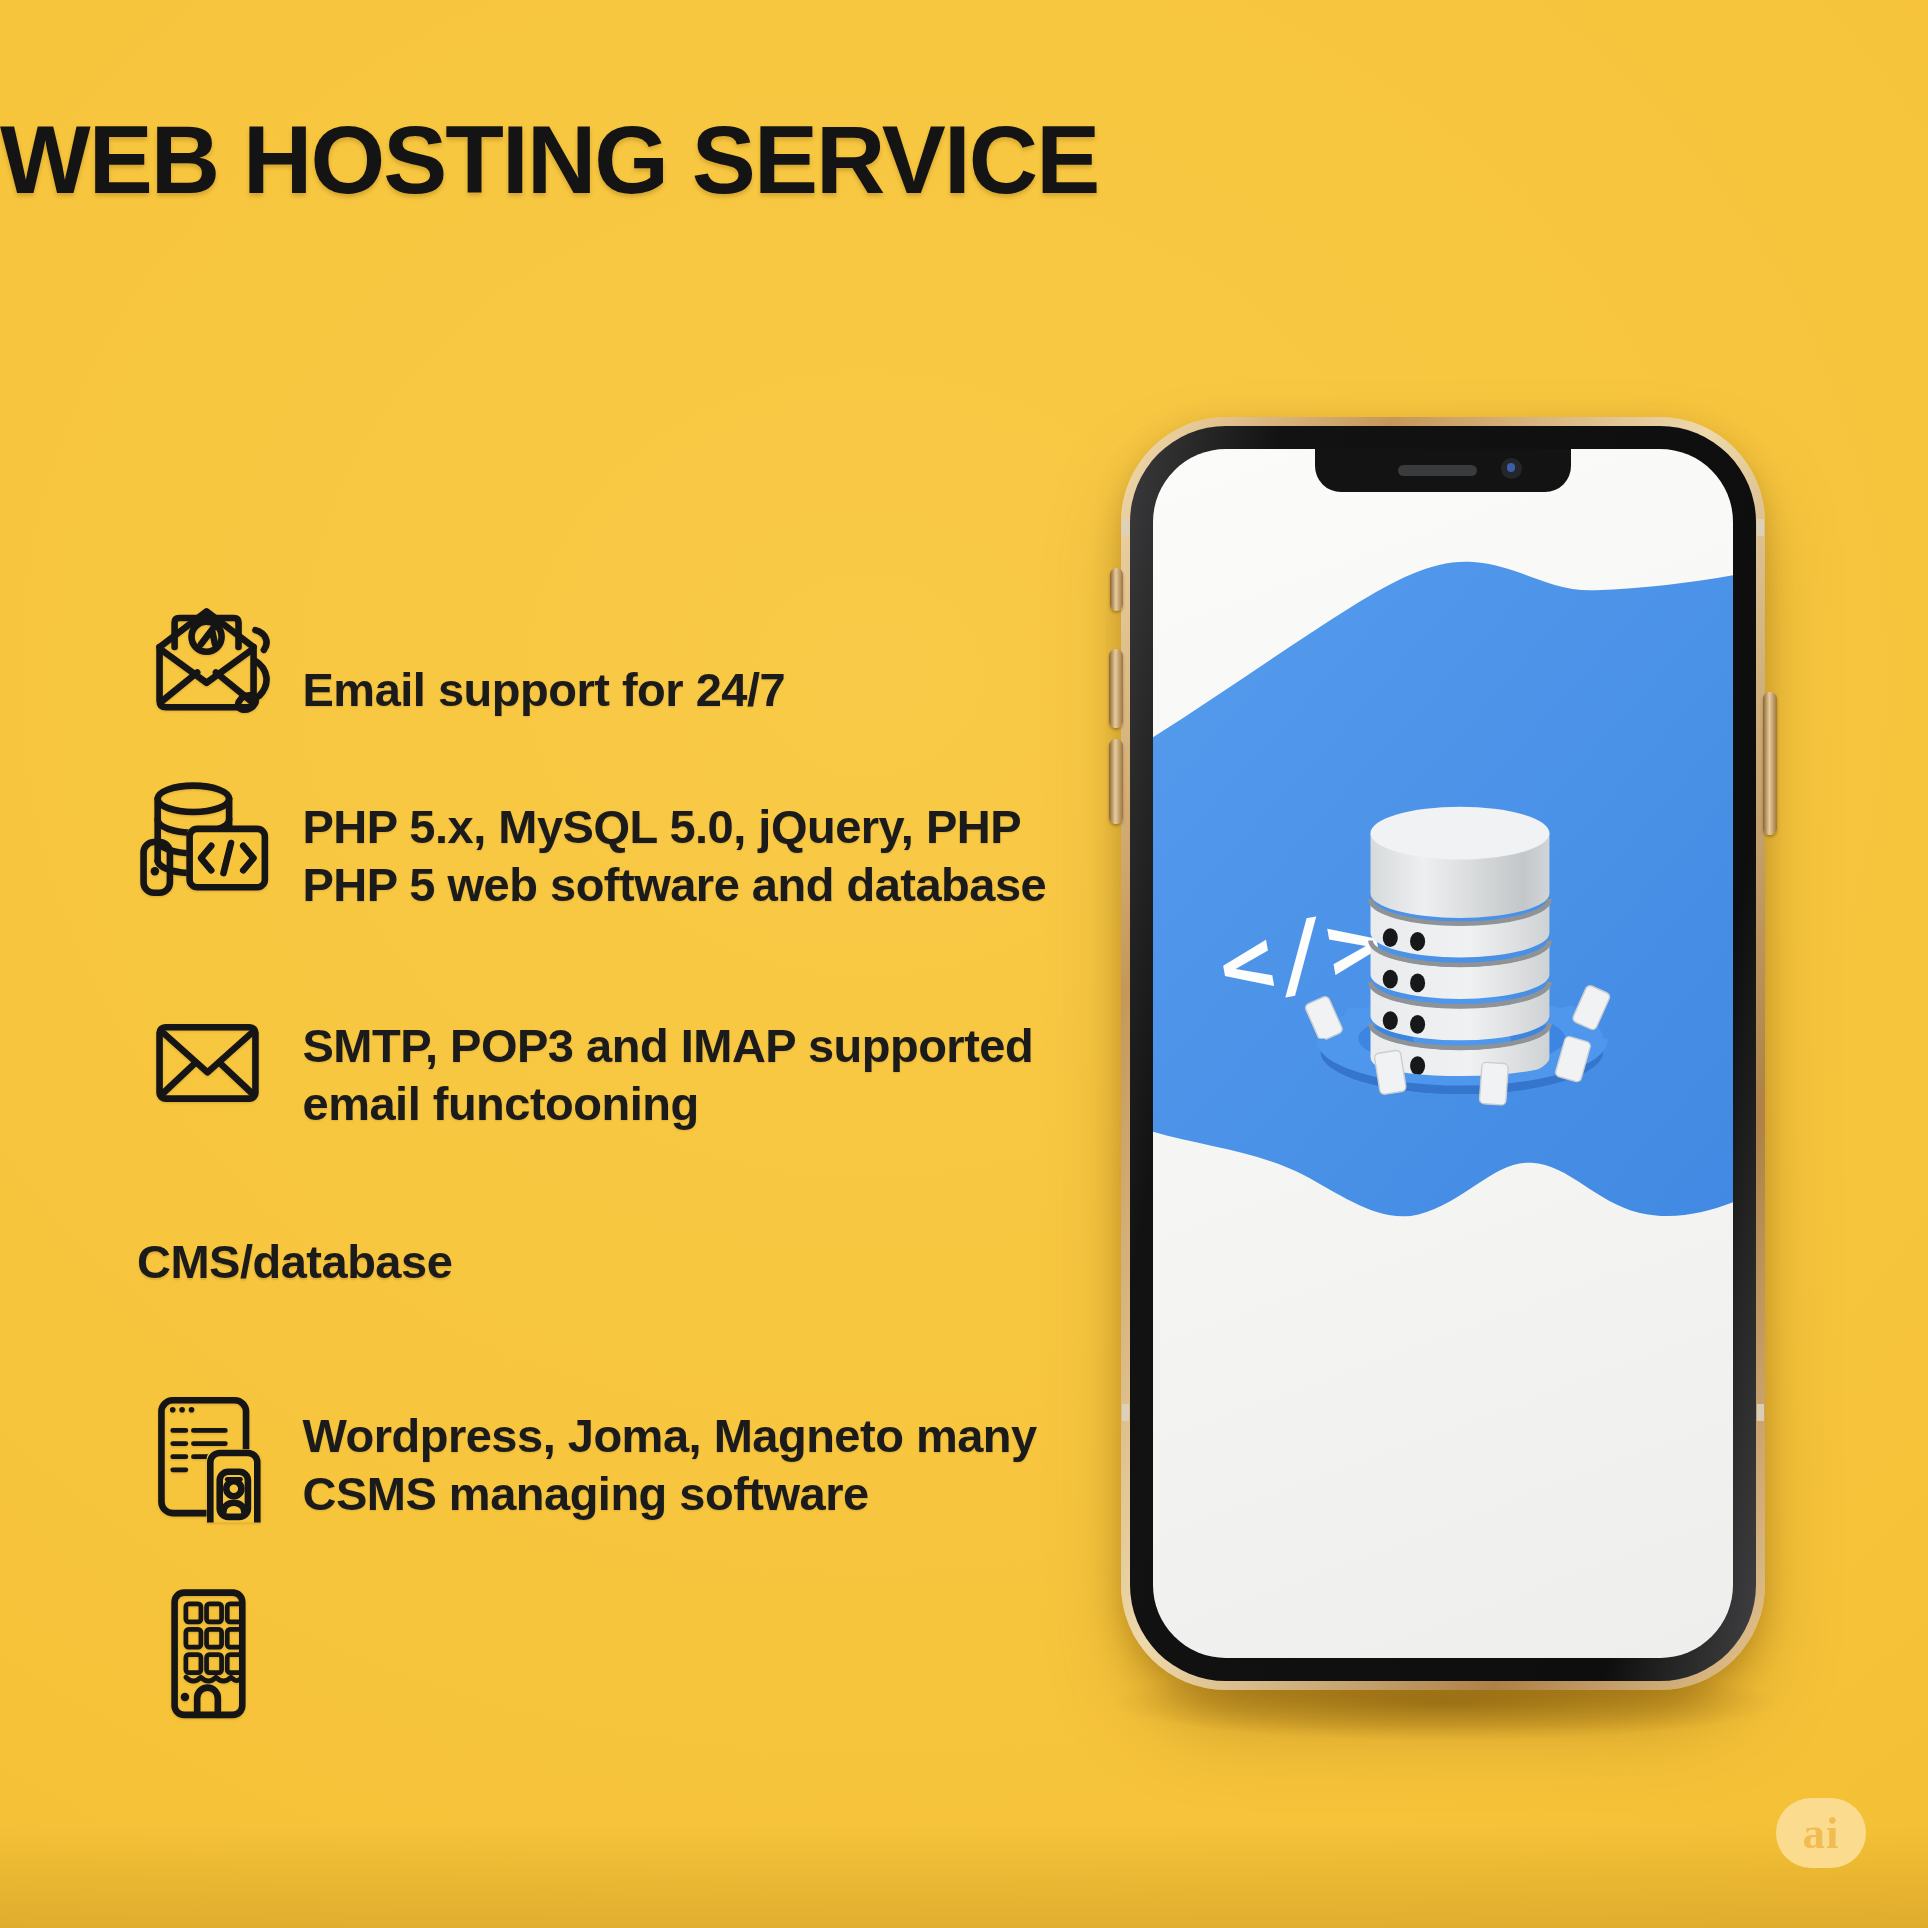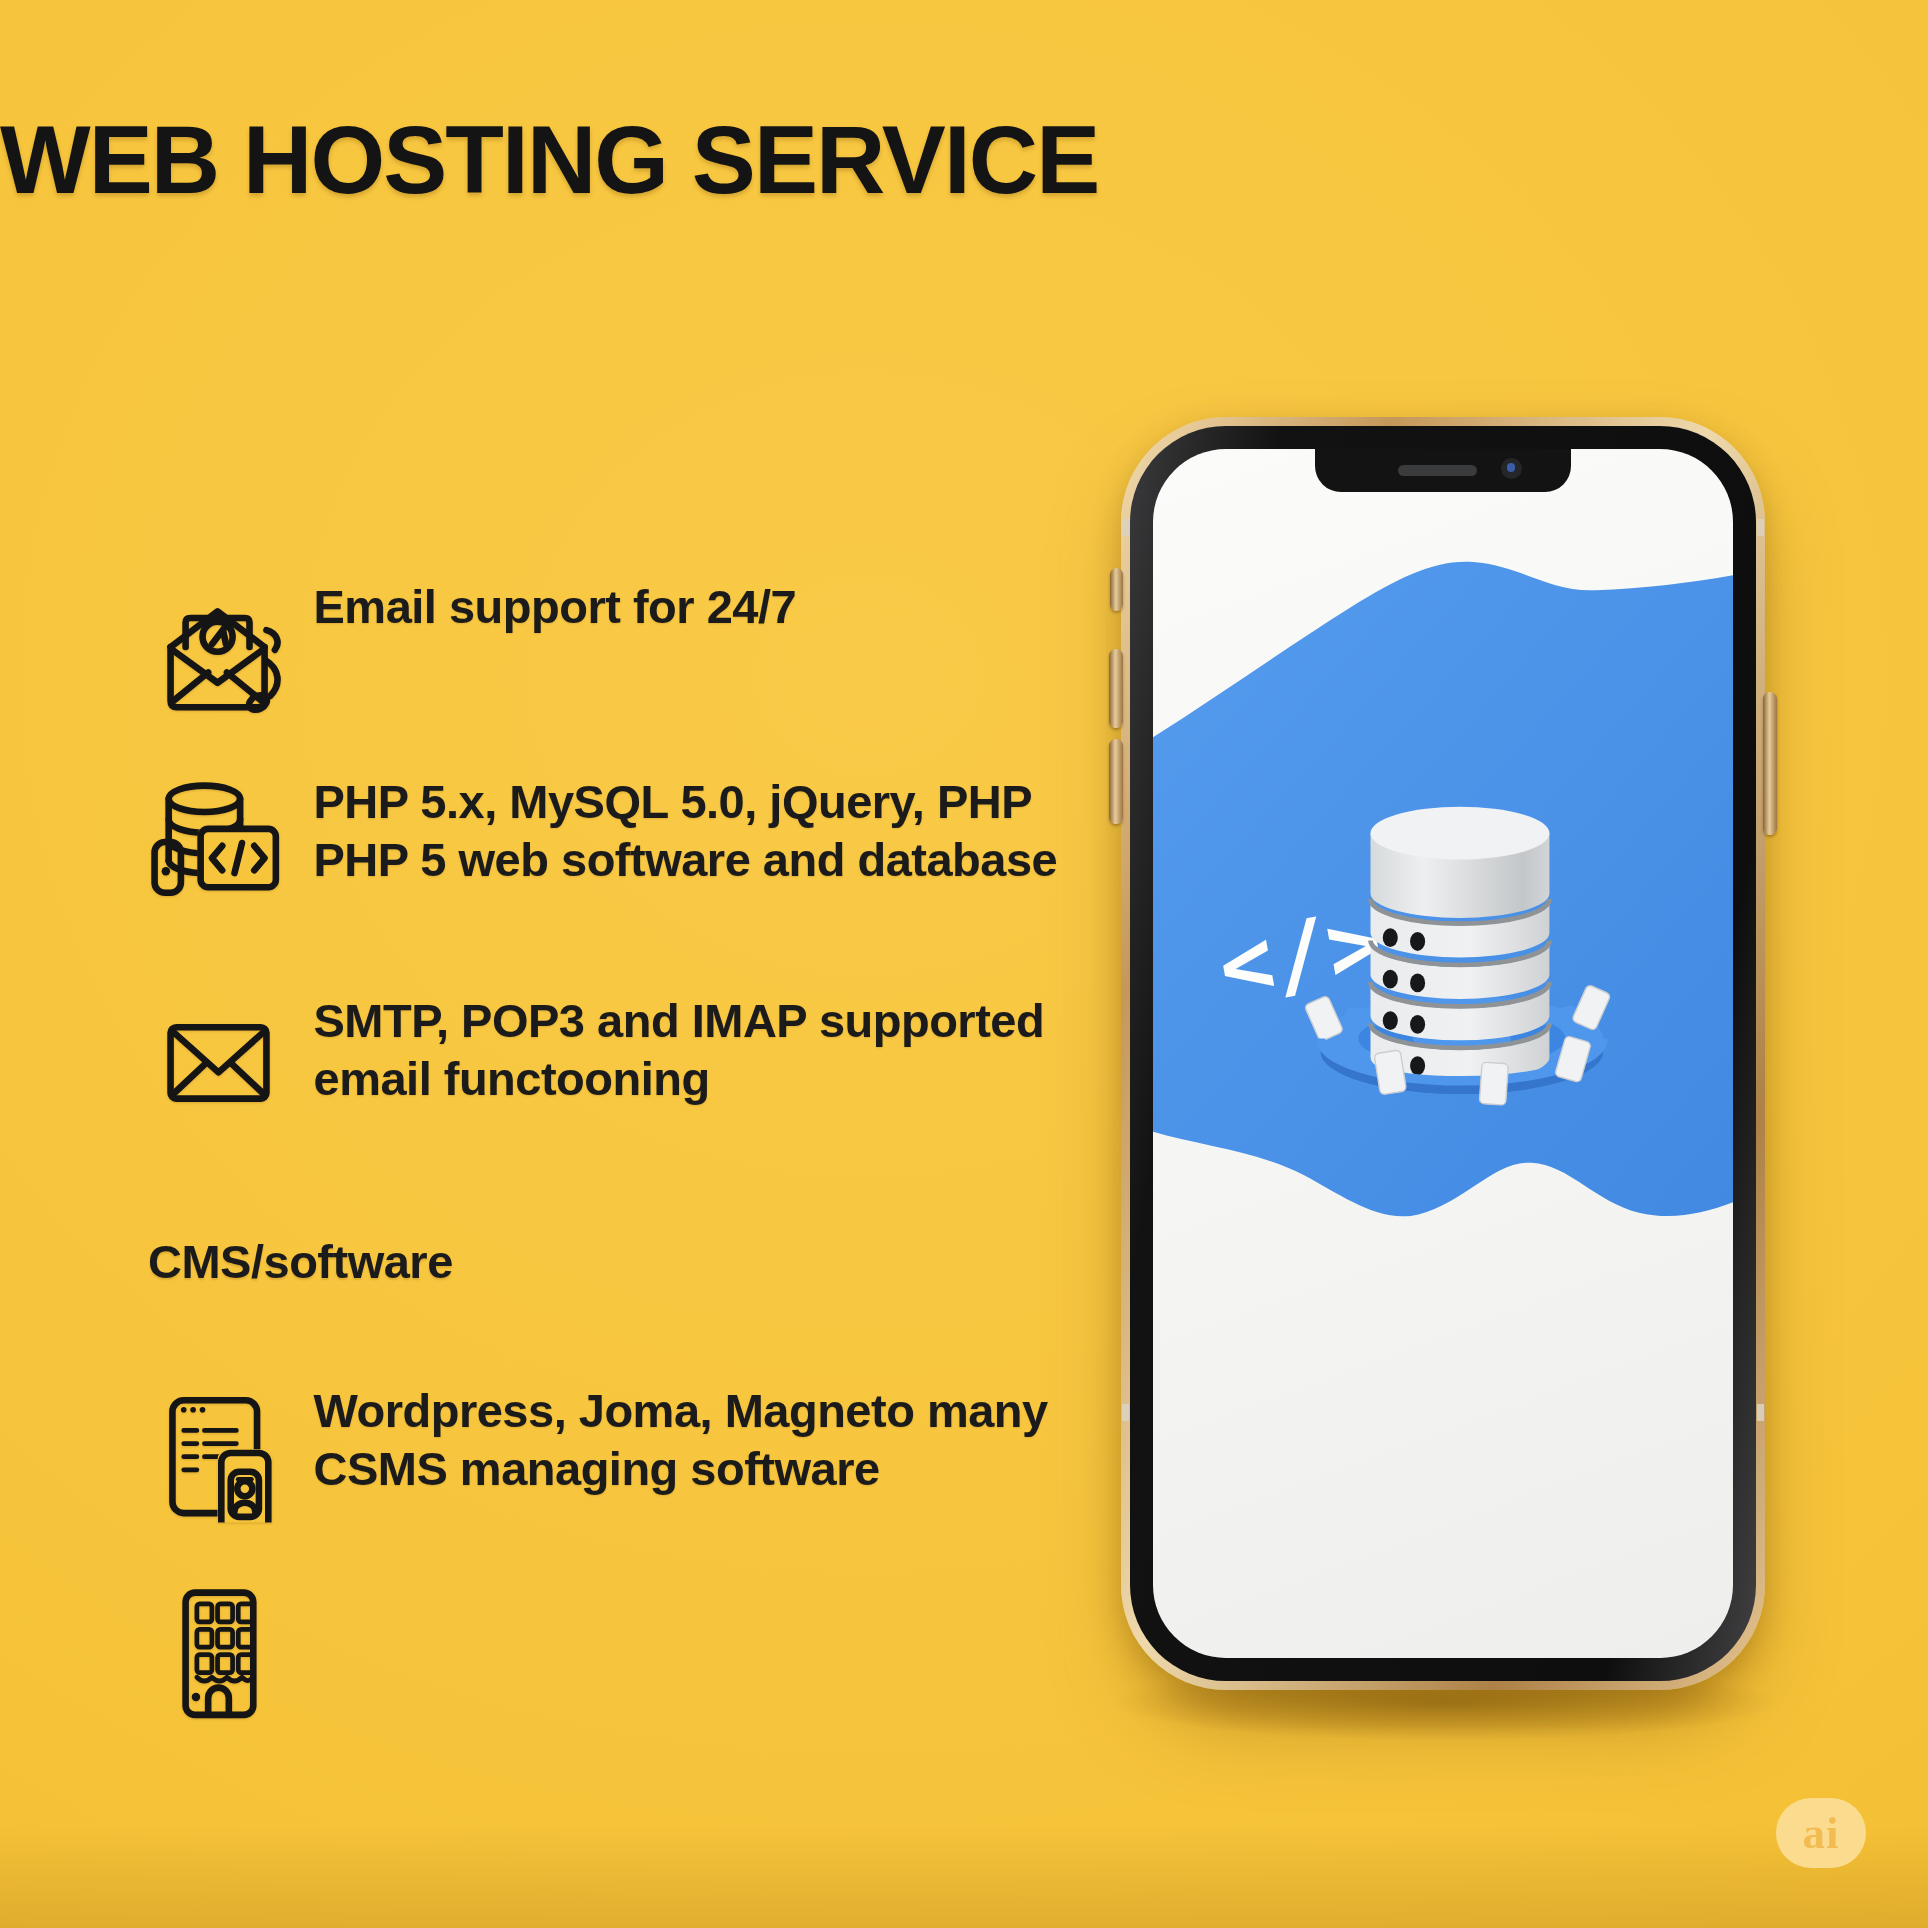--- a/index.html
+++ b/index.html
@@ -6,21 +6,21 @@
   .canvas{
     position:relative;width:1928px;height:1928px;overflow:hidden;
     background:radial-gradient(130% 115% at 45% 35%, #F9CA47 0%, #F7C53C 45%, #F2BD31 82%, #EAB22A 100%);
     font-family:"Liberation Sans", sans-serif;color:#1a1a1a;
   }
   .title{
     position:absolute;top:105px;left:0;right:0;margin:0;text-align:left;
     font-size:96px;font-weight:700;letter-spacing:-1.9px;color:#141414;
     text-shadow:0 2.8px 4.7px rgba(120,75,0,.28);
   }
-  .feature{position:absolute;left:148px;display:flex;align-items:flex-start;gap:24.5px;transform:translateY(-50%);}
+  .feature{position:absolute;left:137px;display:flex;align-items:flex-end;gap:24.5px;transform:translateY(-50%);}
   .feature .icon{width:141px;height:141px;flex:0 0 141px;}
   .feature .icon svg{width:141px;height:141px;display:block;filter:drop-shadow(0 1.9px 0.9px rgba(120,70,0,.25));}
   .label{
     font-size:47px;line-height:58px;font-weight:700;letter-spacing:-0.5px;
     white-space:pre-line;color:#1b1b1b;text-shadow:0 1.9px 1.9px rgba(120,70,0,.2);
   }
   .ln{stroke:#151515;stroke-width:7;fill:none;stroke-linecap:round;stroke-linejoin:round;}
   .ln-thin{stroke:#151515;stroke-width:5;fill:none;stroke-linecap:round;stroke-linejoin:round;}
   .fillb{fill:#151515;stroke:none;}
   .mask{fill:#F7C53C;}
@@ -122,21 +122,21 @@
           <rect class="ln" x="24" y="38" width="102" height="76" rx="6"></rect>
           <path class="ln" d="M28,44 L75,86 L122,44"></path>
           <path class="ln" d="M28,108 L62,76 M122,108 L88,76"></path>
         </svg>
       </span>
       <div class="label">SMTP, POP3 and IMAP supported
 email functooning</div>
     </div>
 
     <div class="feature" style="top:1262px">
-      <div class="label">CMS/software</div>
+      <div class="label">CMS/database</div>
     </div>
 
     <div class="feature" style="top:1452px">
       <span class="icon">
         <svg viewBox="0 0 150 150">
           <rect class="ln" x="26" y="20" width="90" height="120" rx="12"></rect>
           <circle class="fillb" cx="38" cy="30" r="3"></circle>
           <circle class="fillb" cx="48" cy="30" r="3"></circle>
           <circle class="fillb" cx="58" cy="30" r="3"></circle>
           <path class="ln-thin" d="M38,52 h14 M60,52 h34 M38,66 h14 M60,66 h34 M38,80 h14 M60,80 h28 M38,94 h14" stroke-width="6"></path>

